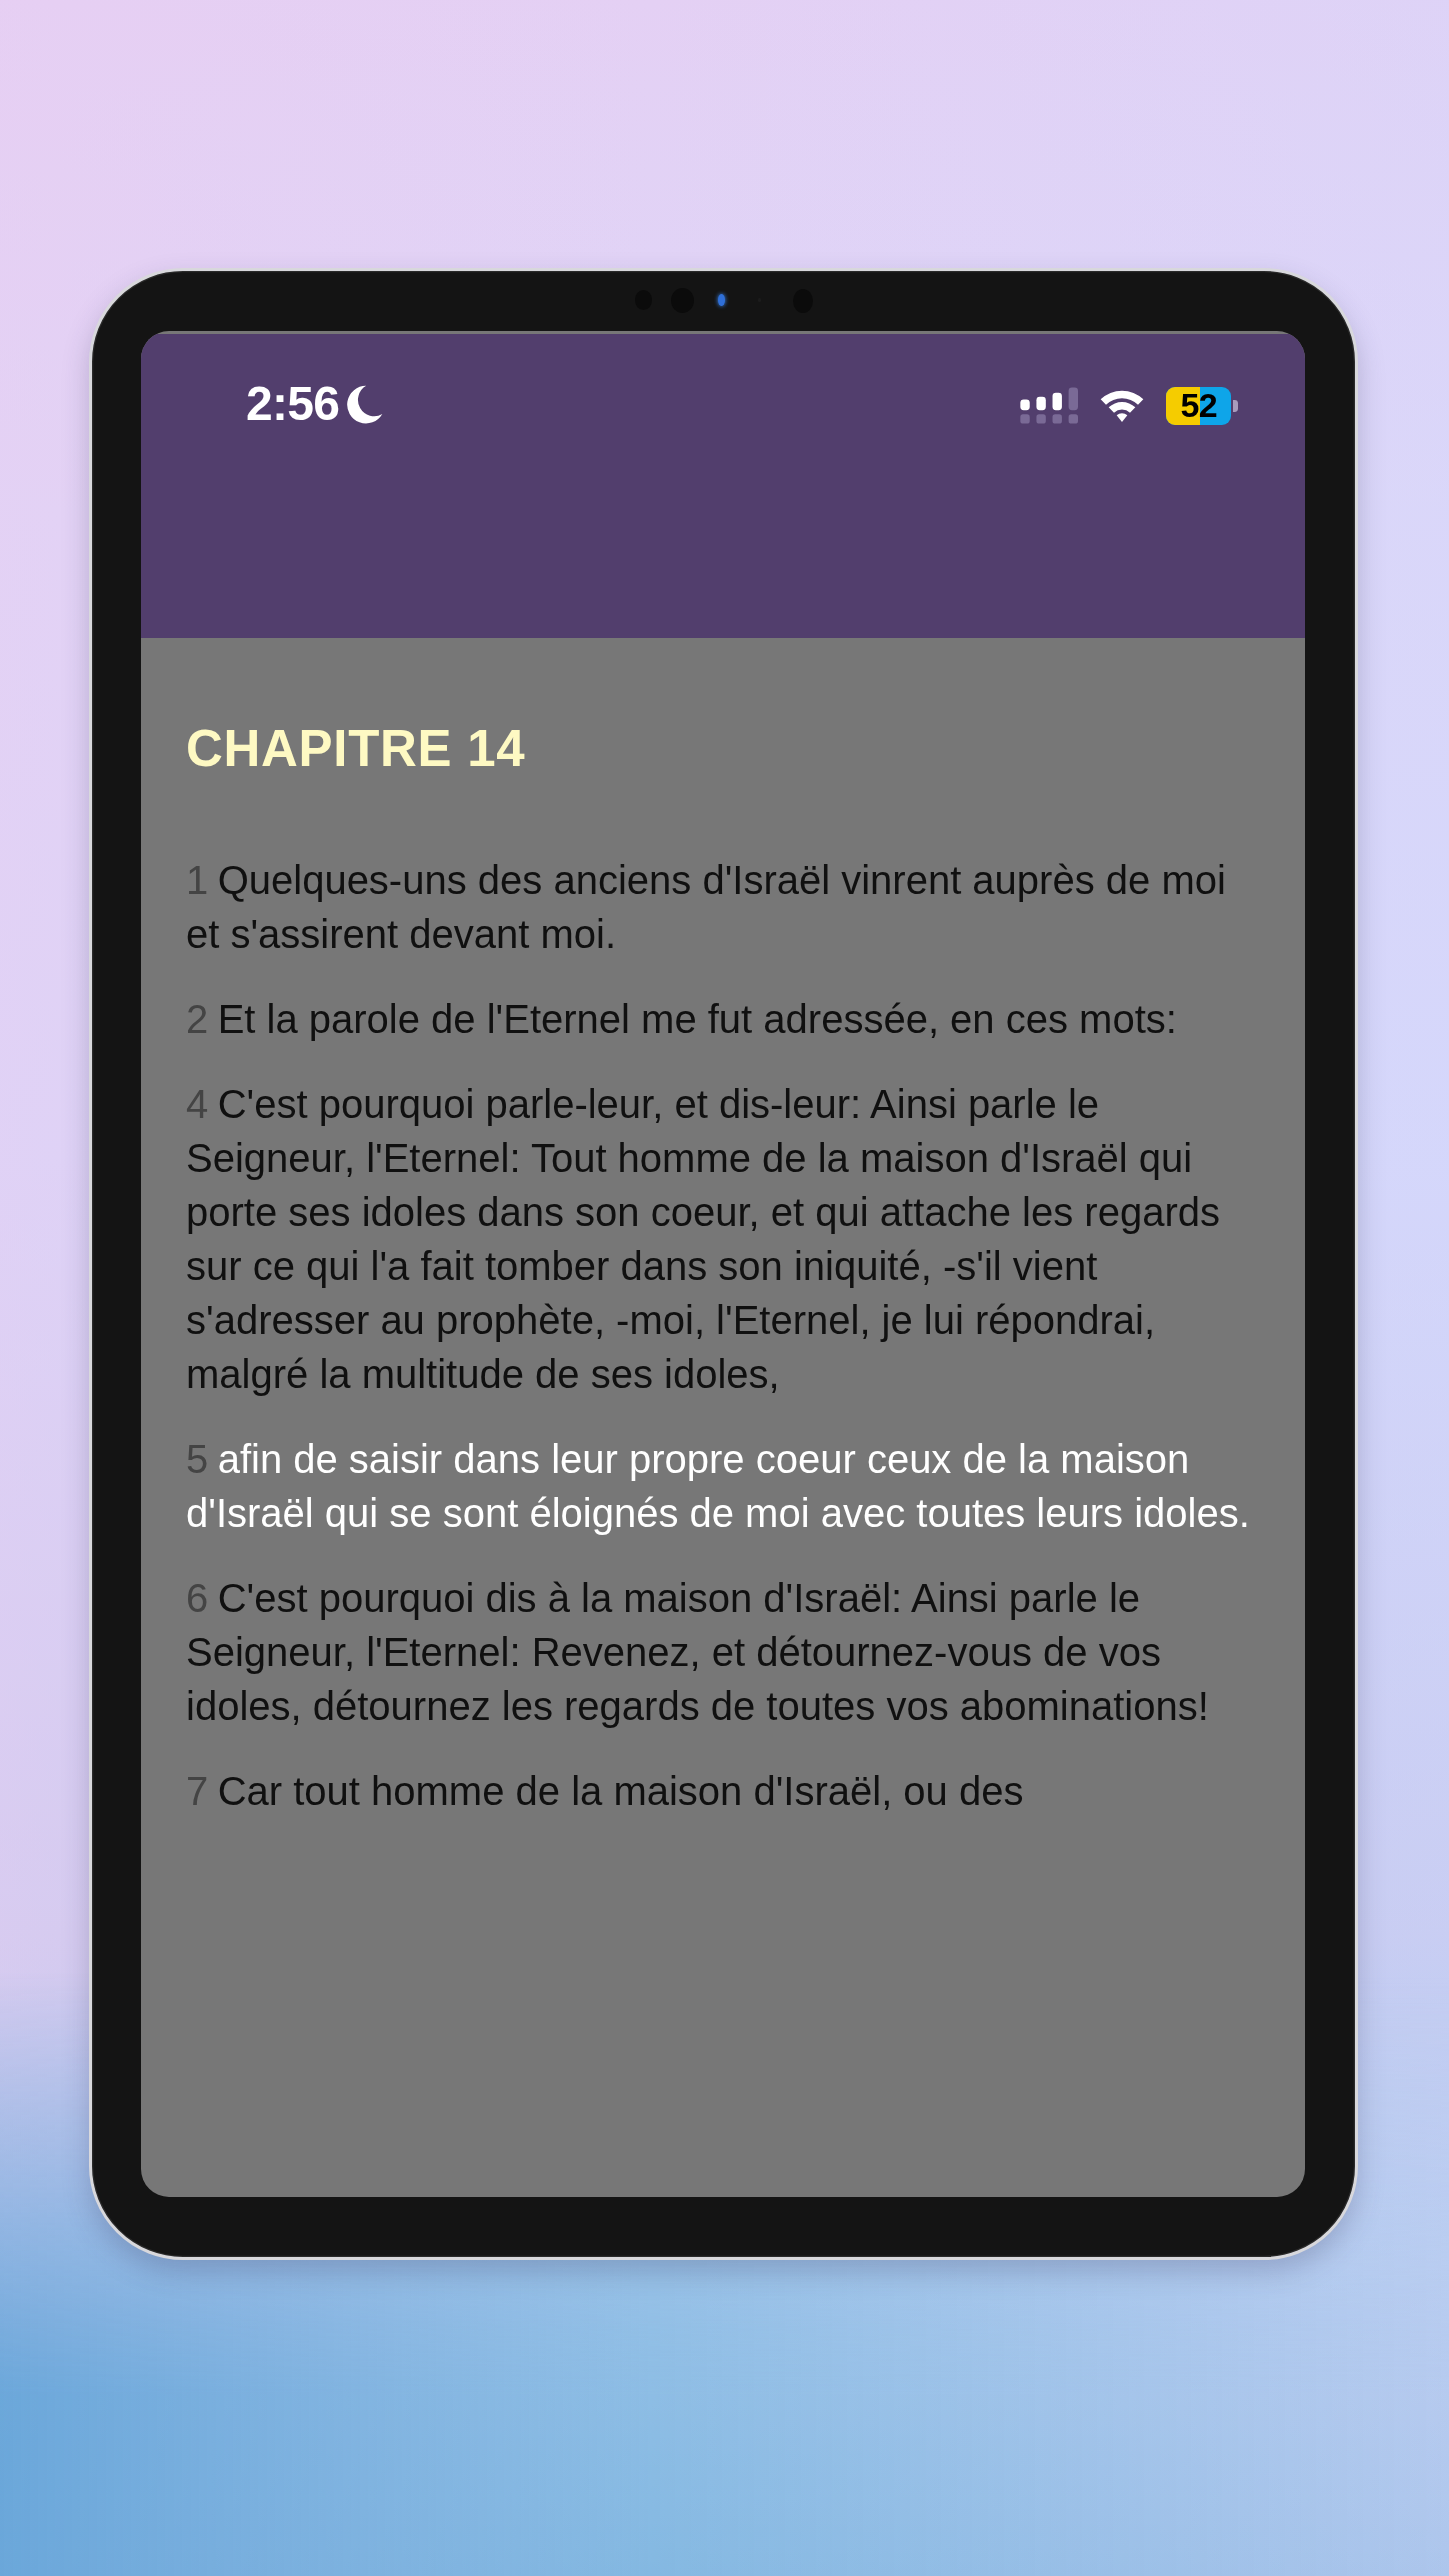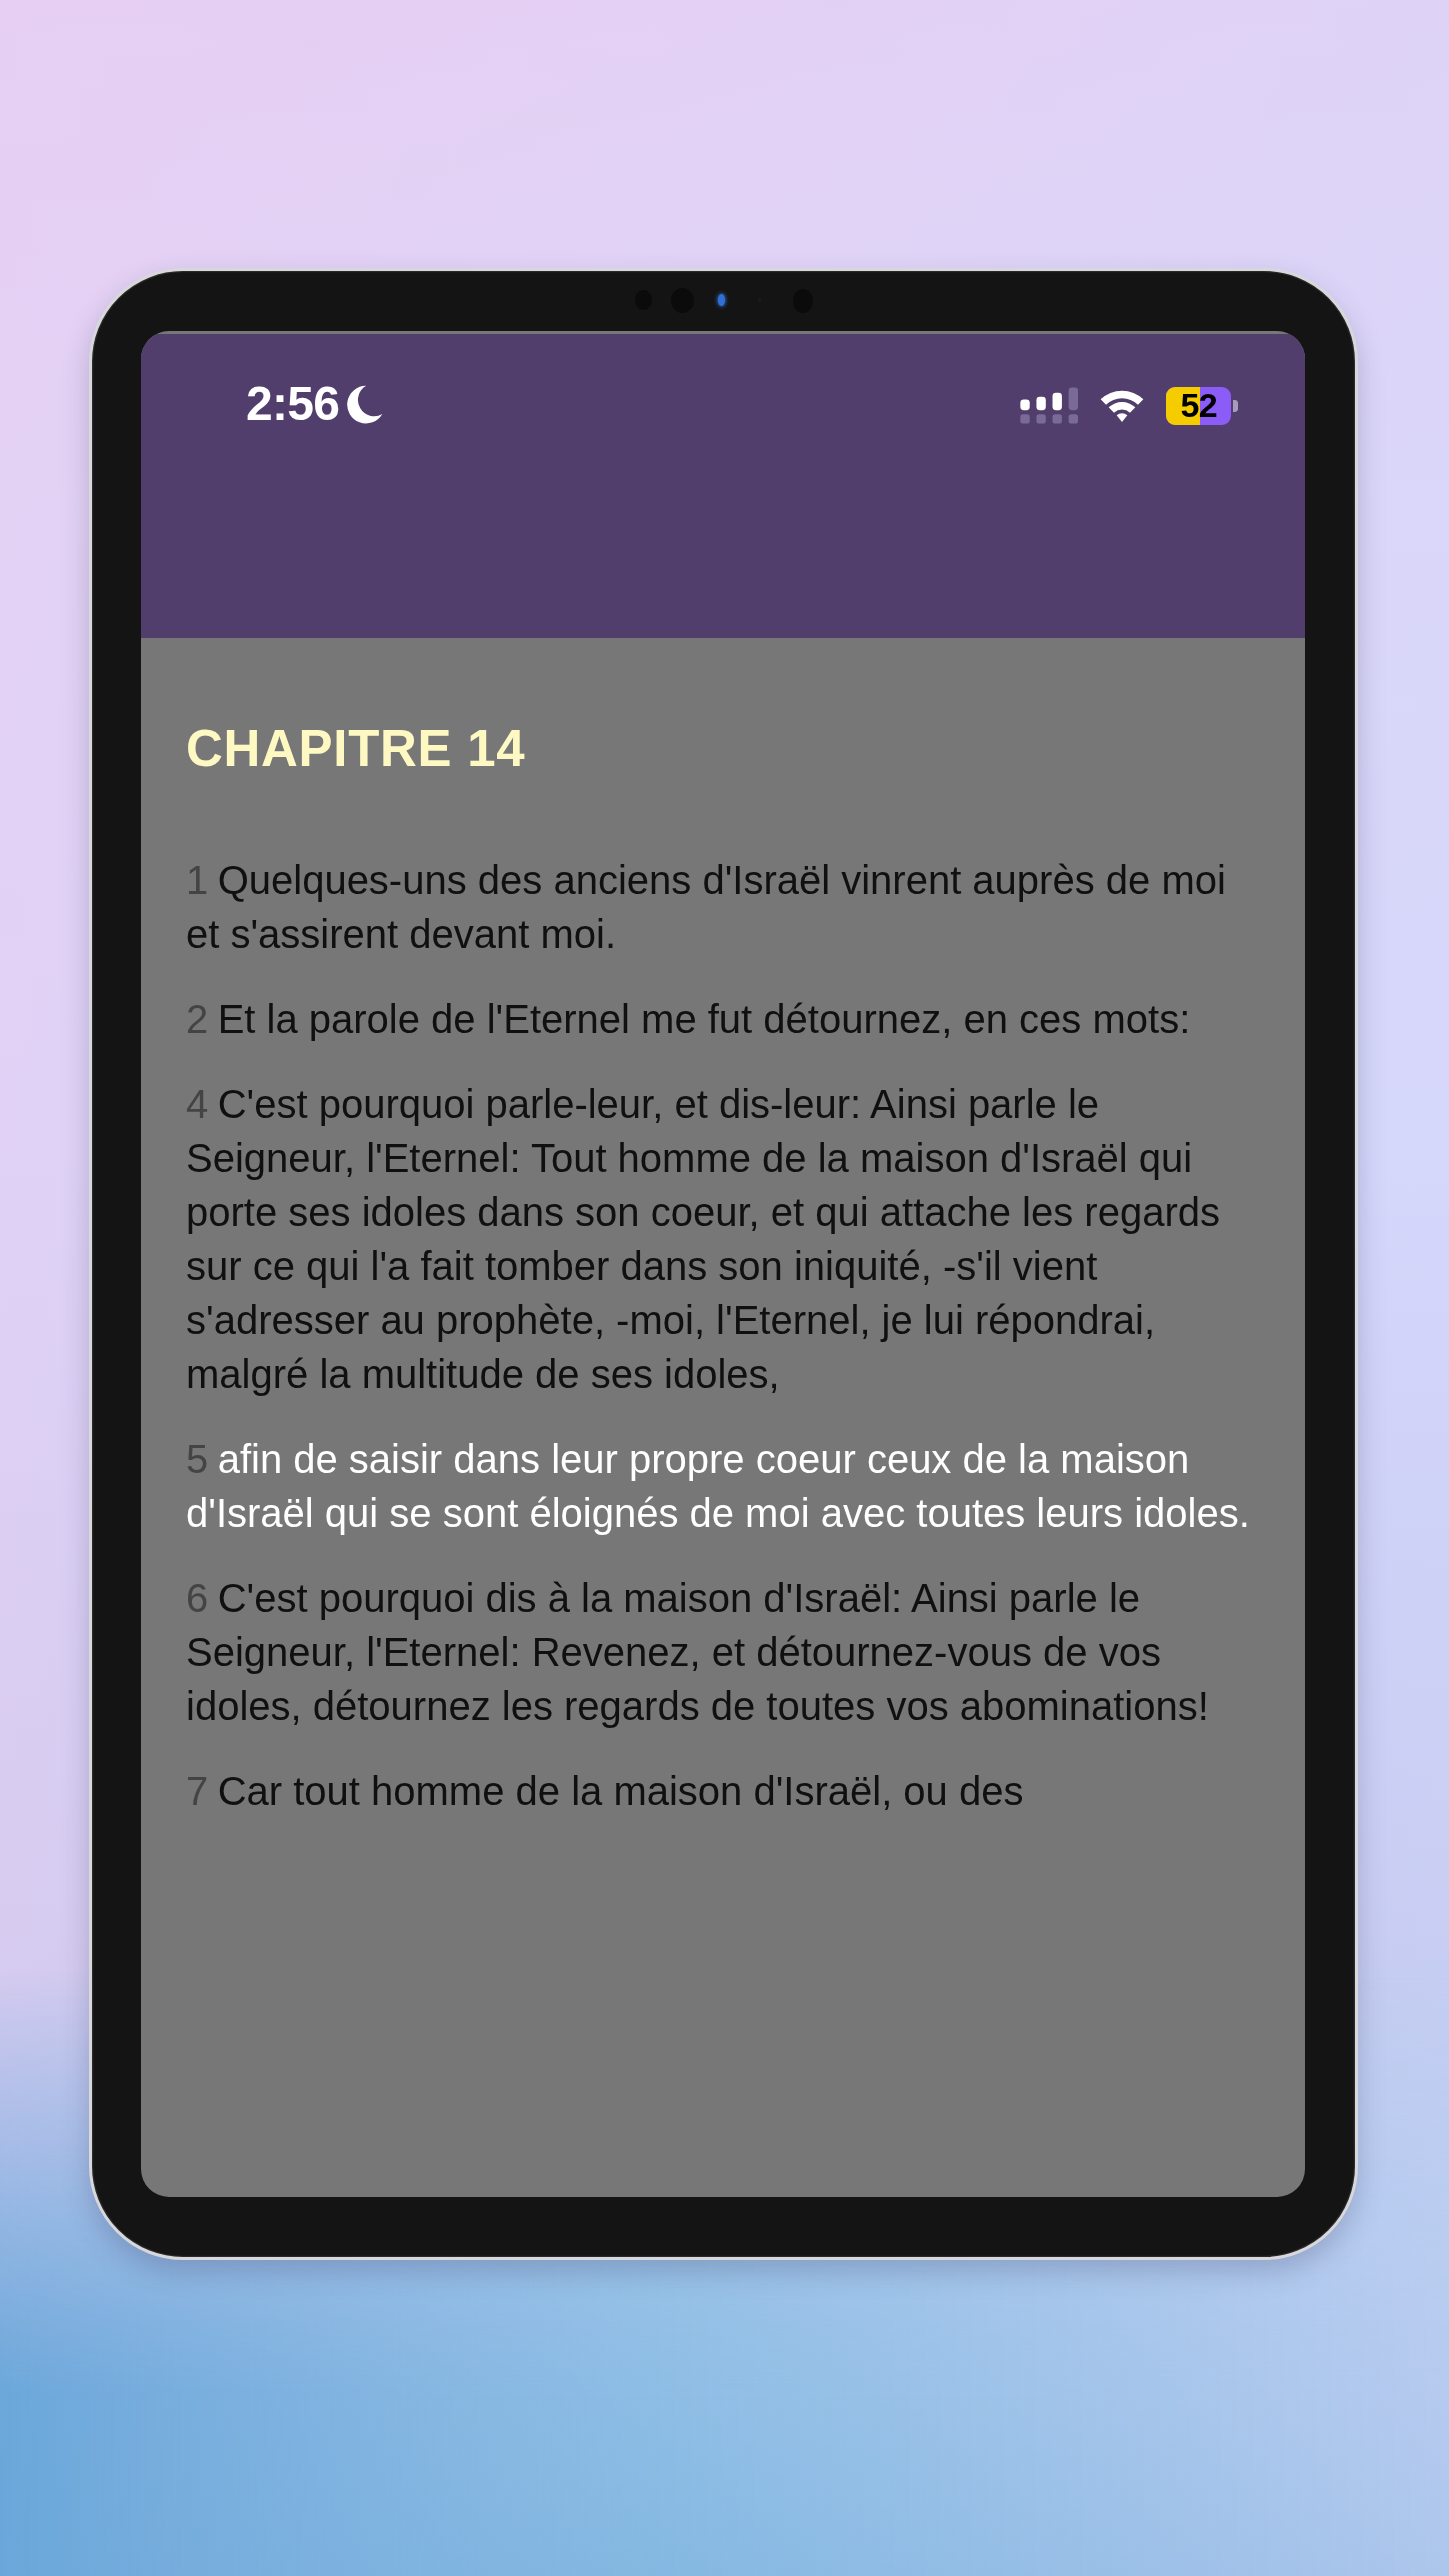--- a/index.html
+++ b/index.html
@@ -72,21 +72,21 @@
     position: absolute; right: 67px; top: 52px;
     display: flex; align-items: center; gap: 20px;
   }
   .signal-icon { width: 59px; height: 39px; }
   .wifi-icon { width: 48px; height: 38px; }
   .battery {
     position: relative; width: 72px; height: 38px; display: flex; align-items: center;
   }
   .battery-body {
     position: relative; width: 67px; height: 38px; border-radius: 9px;
-    background: #8b5cf6; overflow: hidden;
+    background: #0ea5e9; overflow: hidden;
   }
   .battery-fill { position: absolute; left: 0; top: 0; bottom: 0; width: 52%; background: #f5cc00; }
   .battery-text {
     position: absolute; inset: 0; display: flex; align-items: center; justify-content: center;
     font-size: 34px; font-weight: 700; color: #000000; letter-spacing: -0.7px;
   }
   .battery-cap { width: 4.7px; height: 12px; border-radius: 0 3.4px 3.4px 0; background: #a89cbc; margin-left: 2px; }
 
   .nav-bar { position: absolute; left: 0; top: 148px; width: 100%; height: 156px; }
   .back-button {
@@ -172,21 +172,21 @@
 
   </div>
 
   <div class="content">
     <div class="chapter-title">CHAPITRE 14</div>
     <div class="verses">
       <p class="verse">
         <span class="verse-num">1</span><span class="verse-text">Quelques-uns des anciens d'Israël vinrent auprès de moi et s'assirent devant moi.</span>
       </p>
       <p class="verse">
-        <span class="verse-num">2</span><span class="verse-text">Et la parole de l'Eternel me fut détournez, en ces mots:</span>
+        <span class="verse-num">2</span><span class="verse-text">Et la parole de l'Eternel me fut adressée, en ces mots:</span>
       </p>
       <p class="verse">
         <span class="verse-num">4</span><span class="verse-text">C'est pourquoi parle-leur, et dis-leur: Ainsi parle le Seigneur, l'Eternel: Tout homme de la maison d'Israël qui porte ses idoles dans son coeur, et qui attache les regards sur ce qui l'a fait tomber dans son iniquité, -s'il vient s'adresser au prophète, -moi, l'Eternel, je lui répondrai, malgré la multitude de ses idoles,</span>
       </p>
       <p class="verse highlight">
         <span class="verse-num">5</span><span class="verse-text">afin de saisir dans leur propre coeur ceux de la maison d'Israël qui se sont éloignés de moi avec toutes leurs idoles.</span>
       </p>
       <p class="verse">
         <span class="verse-num">6</span><span class="verse-text">C'est pourquoi dis à la maison d'Israël: Ainsi parle le Seigneur, l'Eternel: Revenez, et détournez-vous de vos idoles, détournez les regards de toutes vos abominations!</span>
       </p>

